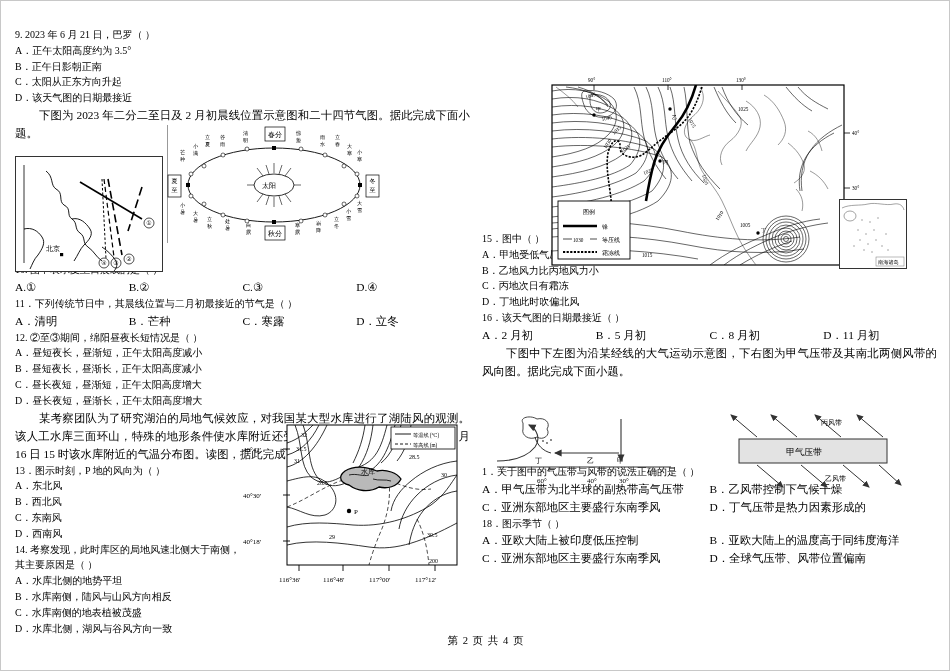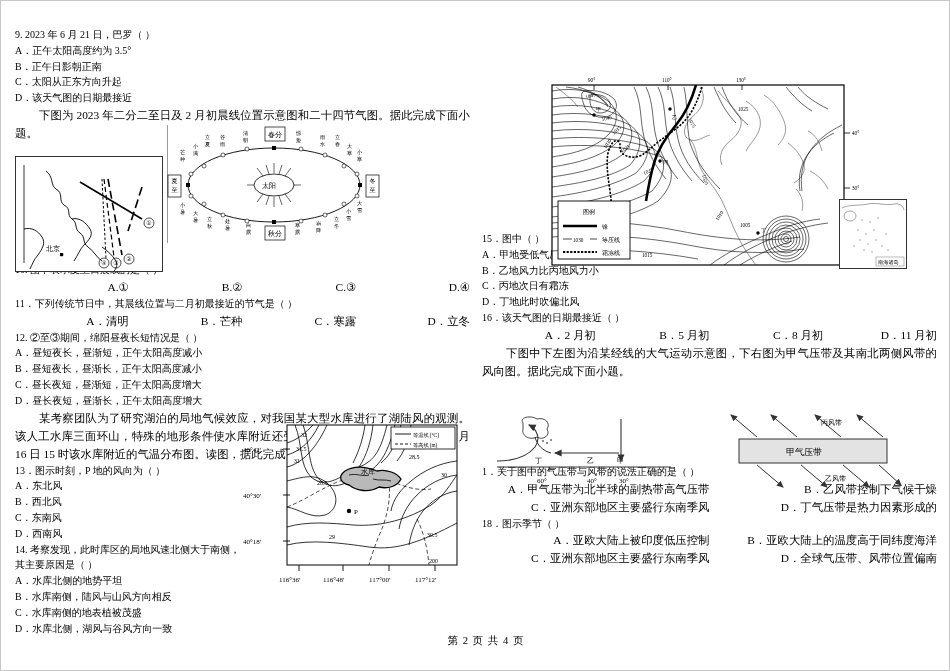--- a/index.html
+++ b/index.html
@@ -40,21 +40,20 @@
     line-height: 1.58;
     text-indent: 24px;
     text-align: justify;
     margin: 0;
   }
   .opts-1 { display: block; }
   .opts-row {
     display: flex;
     font-size: 11.4px;
     line-height: 1.58;
-    text-align: right;
   }
   .opts-row > span { display: inline-block; }
   .o4 > span { width: 25%; }
   .o2 > span { width: 50%; }
 
   
   .fig { position: absolute; }
   .fig-box { border: 1px solid #333; background: #fff; box-sizing: border-box; }
 
   

